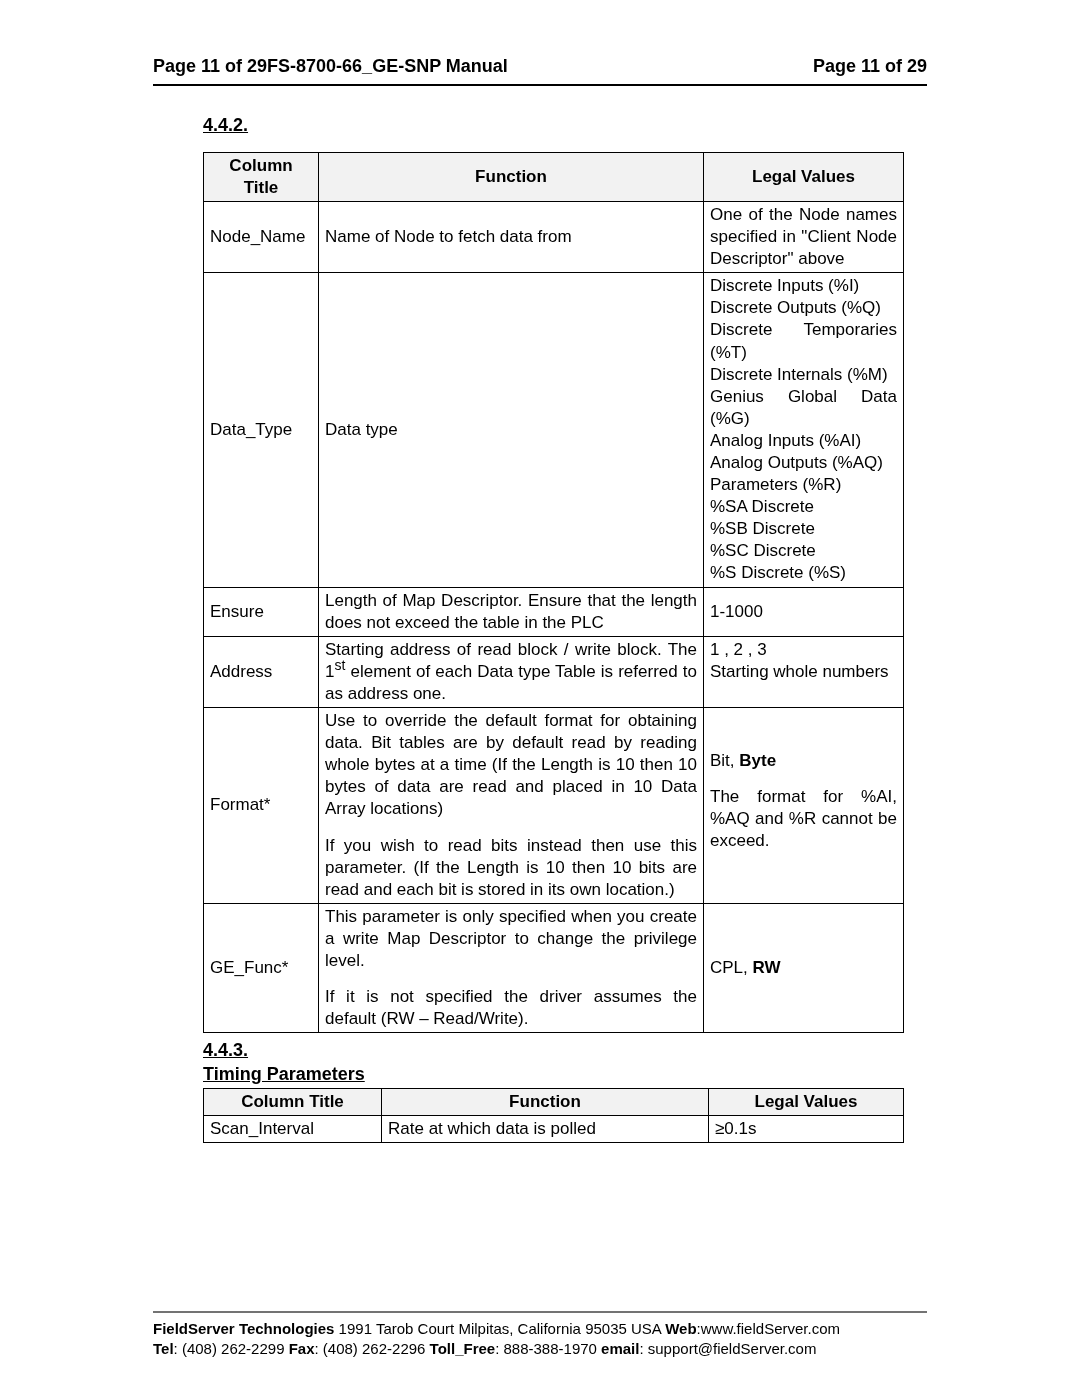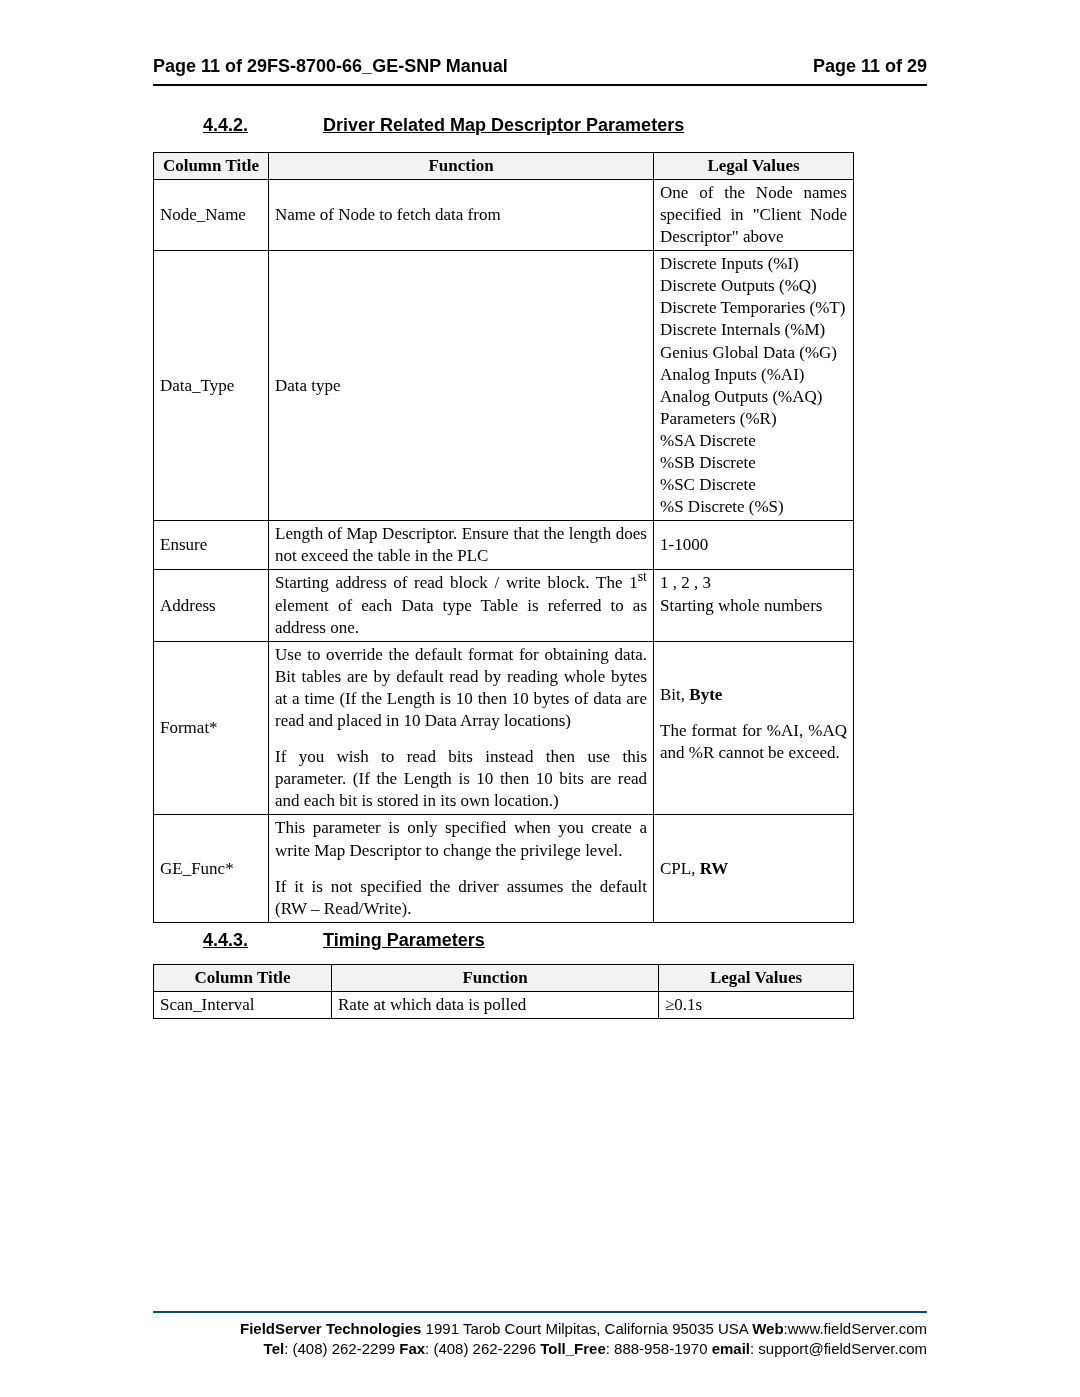--- a/index.html
+++ b/index.html
@@ -33,27 +33,28 @@
     font-weight: bold;
     font-size: 18px;
     margin: 0 0 14px 50px;
     text-decoration: underline;
   }
   .section-heading .num {
     width: 120px;
   }
   .section-heading.tight {
     margin-top: 6px;
-    margin-bottom: 12px;
+    margin-bottom: 2px;
+    flex-direction: column;
   }
   table.param-table {
     border-collapse: collapse;
     width: 700px;
+    margin-left: 50px;
     table-layout: fixed;
-    font-family: Liberation Serif, serif;
   }
   table.param-table th,
   table.param-table td {
     border: 1px solid #000;
     padding: 2px 6px;
     vertical-align: top;
     font-size: 17px;
   }
   table.param-table th {
     background: #f2f2f2;
@@ -67,44 +68,43 @@
   .t2 col.c1 { width: 178px; }
   .t2 col.c2 { width: 327px; }
   .t2 col.c3 { width: 195px; }
   .justify { text-align: justify; }
   .middle { vertical-align: middle !important; }
   .footer {
     position: absolute;
     bottom: 38px;
     left: 105px;
     right: 105px;
-    border-top: 2px solid #0c4a6e;
+    border-top: 2px solid #737373;
     padding-top: 6px;
     font-size: 15px;
-    text-align: right;
+    text-align: left;
     line-height: 1.35;
   }
   .footer b { font-weight: bold; }
   sup { font-size: 14px; vertical-align: super; line-height: 0; }
   .para { margin: 0 0 14px 0; }
   .lv-lines div { margin: 0; }
 </style>
 </head>
 <body>
 
 <div class="page">
 
   <div class="header-row">
     <span>Page 11 of 29FS-8700-66_GE-SNP Manual</span>
     <span>Page 11 of 29</span>
   </div>
 
   <div class="section-heading">
     <span class="num">4.4.2.</span>
-    <span>Driver Related Map Descriptor Parameters</span>
   </div>
 
   <table class="param-table t1">
     <colgroup>
         <col class="c1">
         <col class="c2">
         <col class="c3">
       </colgroup>
     <thead>
       <tr>
@@ -207,17 +207,17 @@
         <td>≥0.1s</td>
       </tr>
     </tbody>
   </table>
 
   <div class="footer">
     <div>
       <b>FieldServer Technologies</b><span> 1991 Tarob Court Milpitas, California 95035 USA  </span><b>Web</b><span>:www.fieldServer.com</span>
     </div>
     <div>
-      <b>Tel</b><span>: (408) 262-2299   </span><b>Fax</b><span>: (408) 262-2296   </span><b>Toll_Free</b><span>: 888-958-1970   </span><b>email</b><span>: support@fieldServer.com</span>
+      <b>Tel</b><span>: (408) 262-2299   </span><b>Fax</b><span>: (408) 262-2296   </span><b>Toll_Free</b><span>: 888-388-1970   </span><b>email</b><span>: support@fieldServer.com</span>
     </div>
   </div>
 
 </div>
 
 </body></html>

